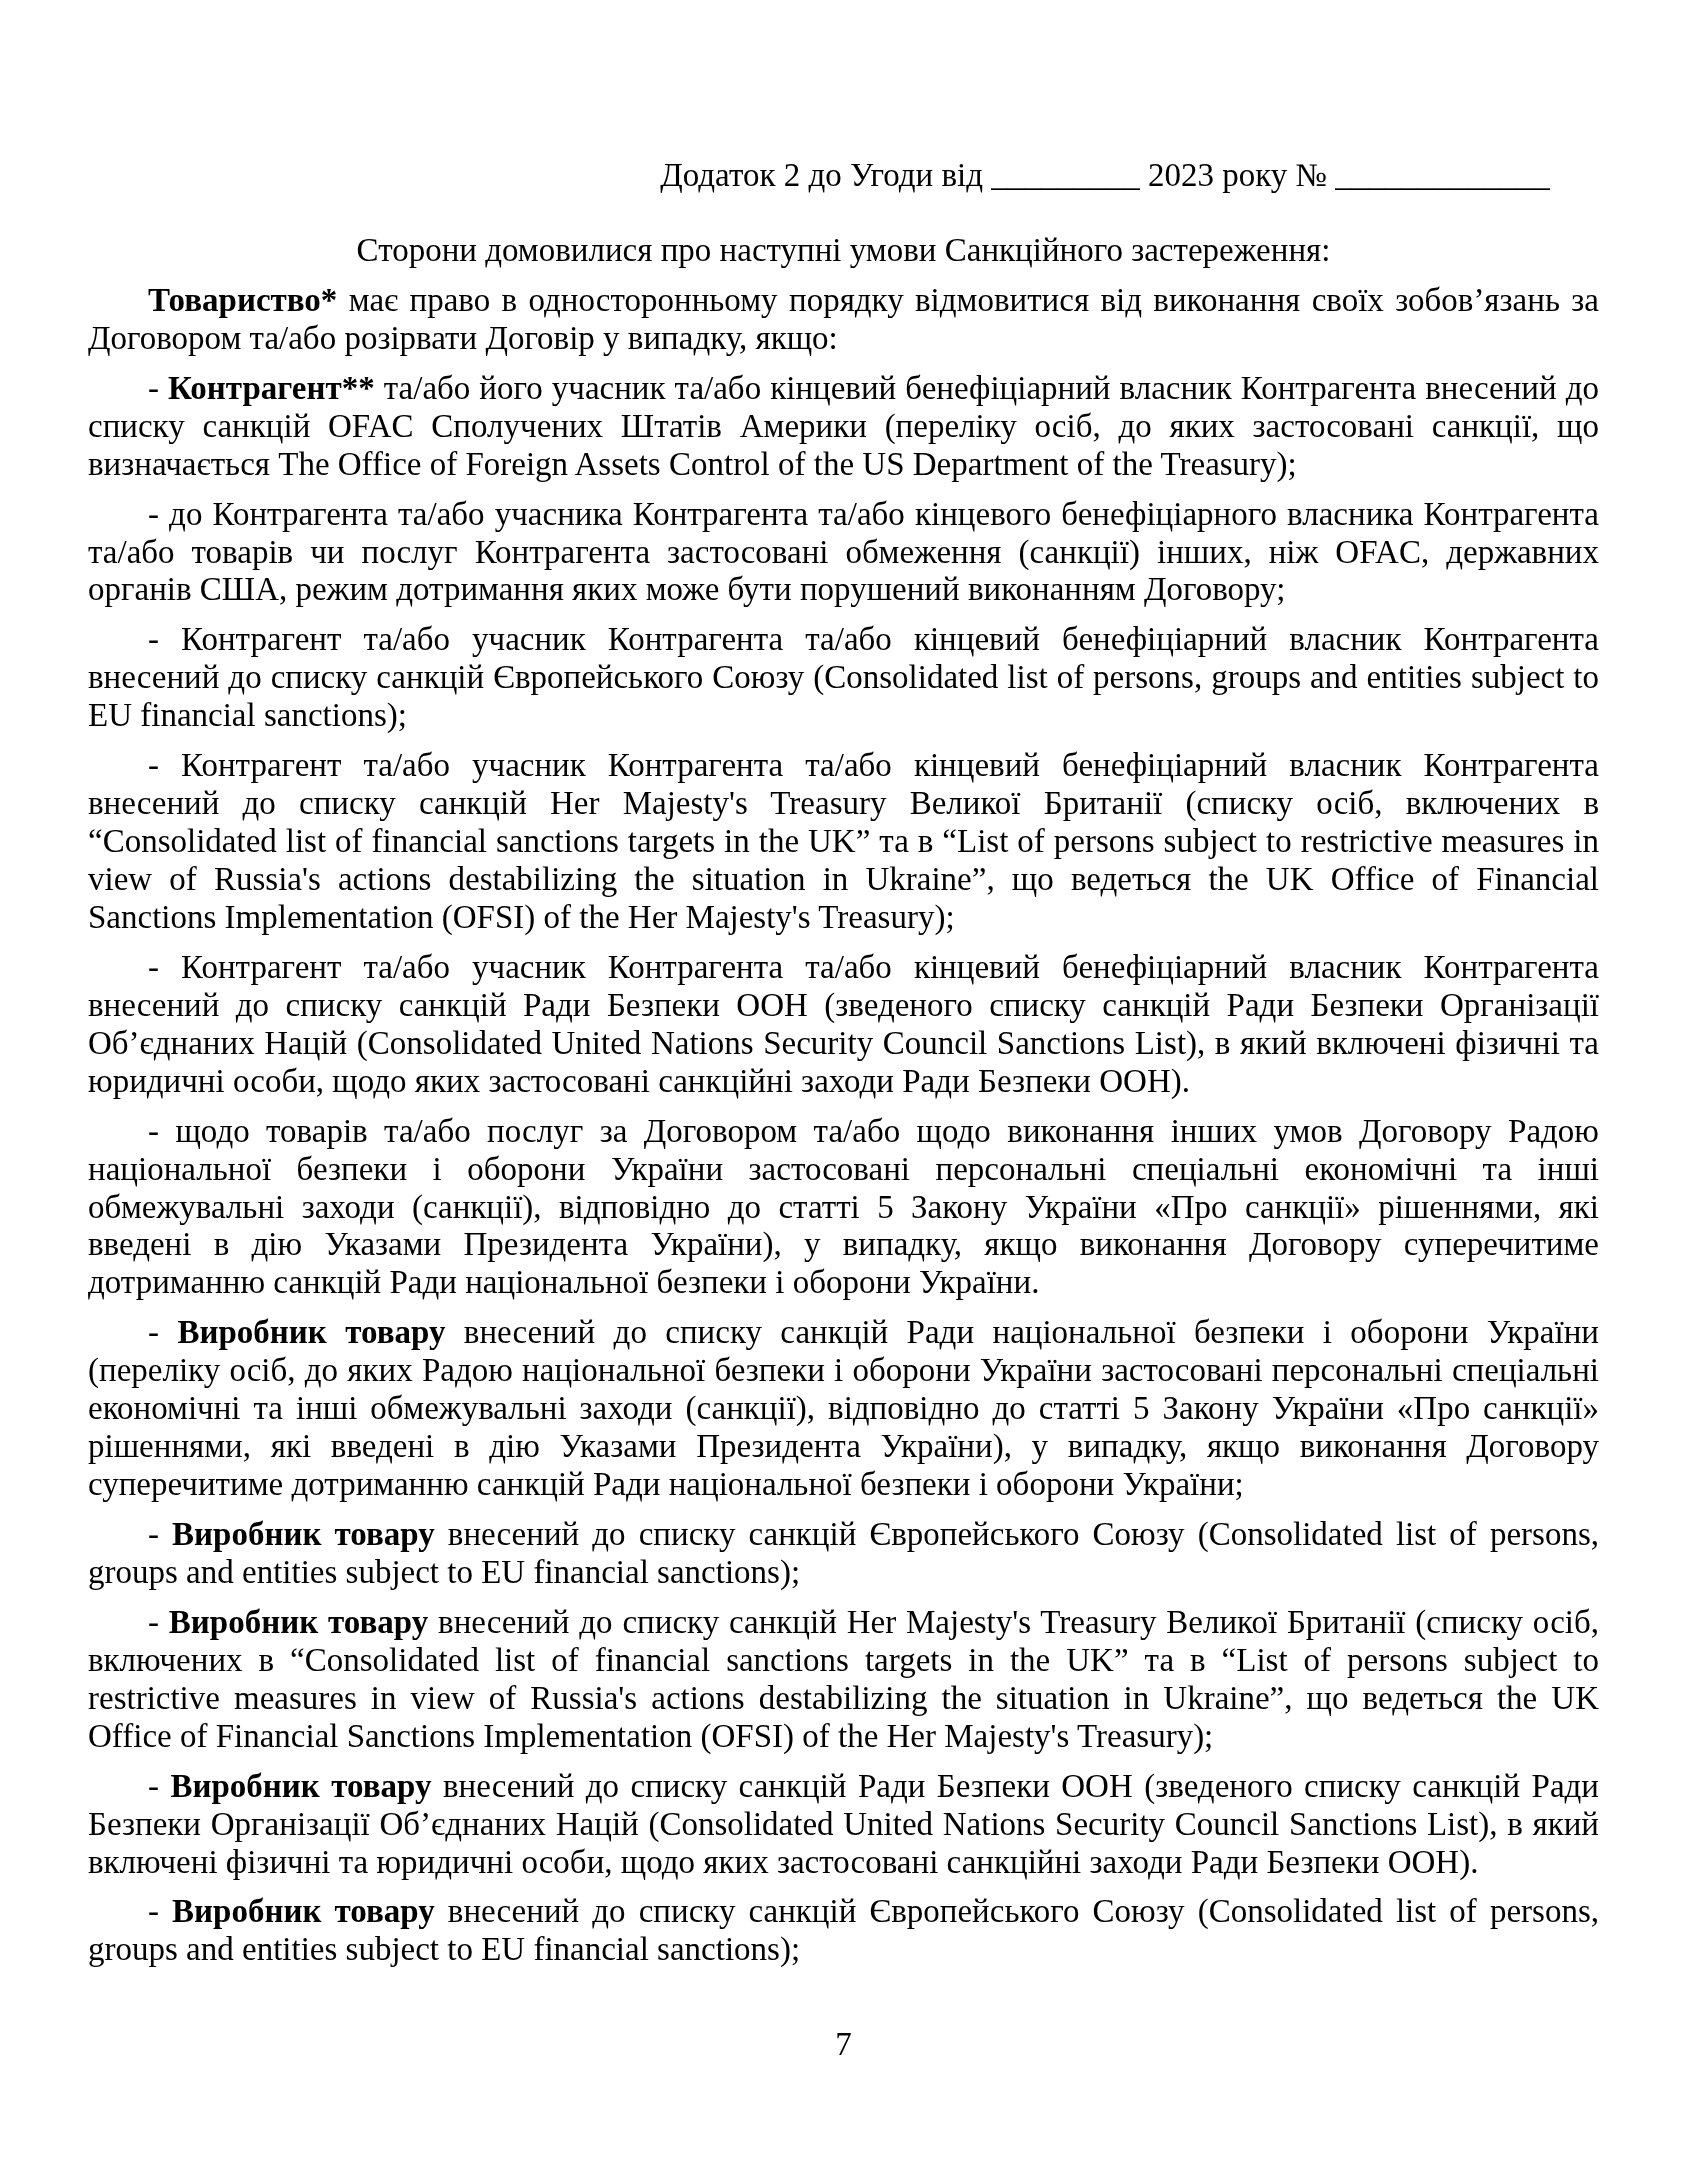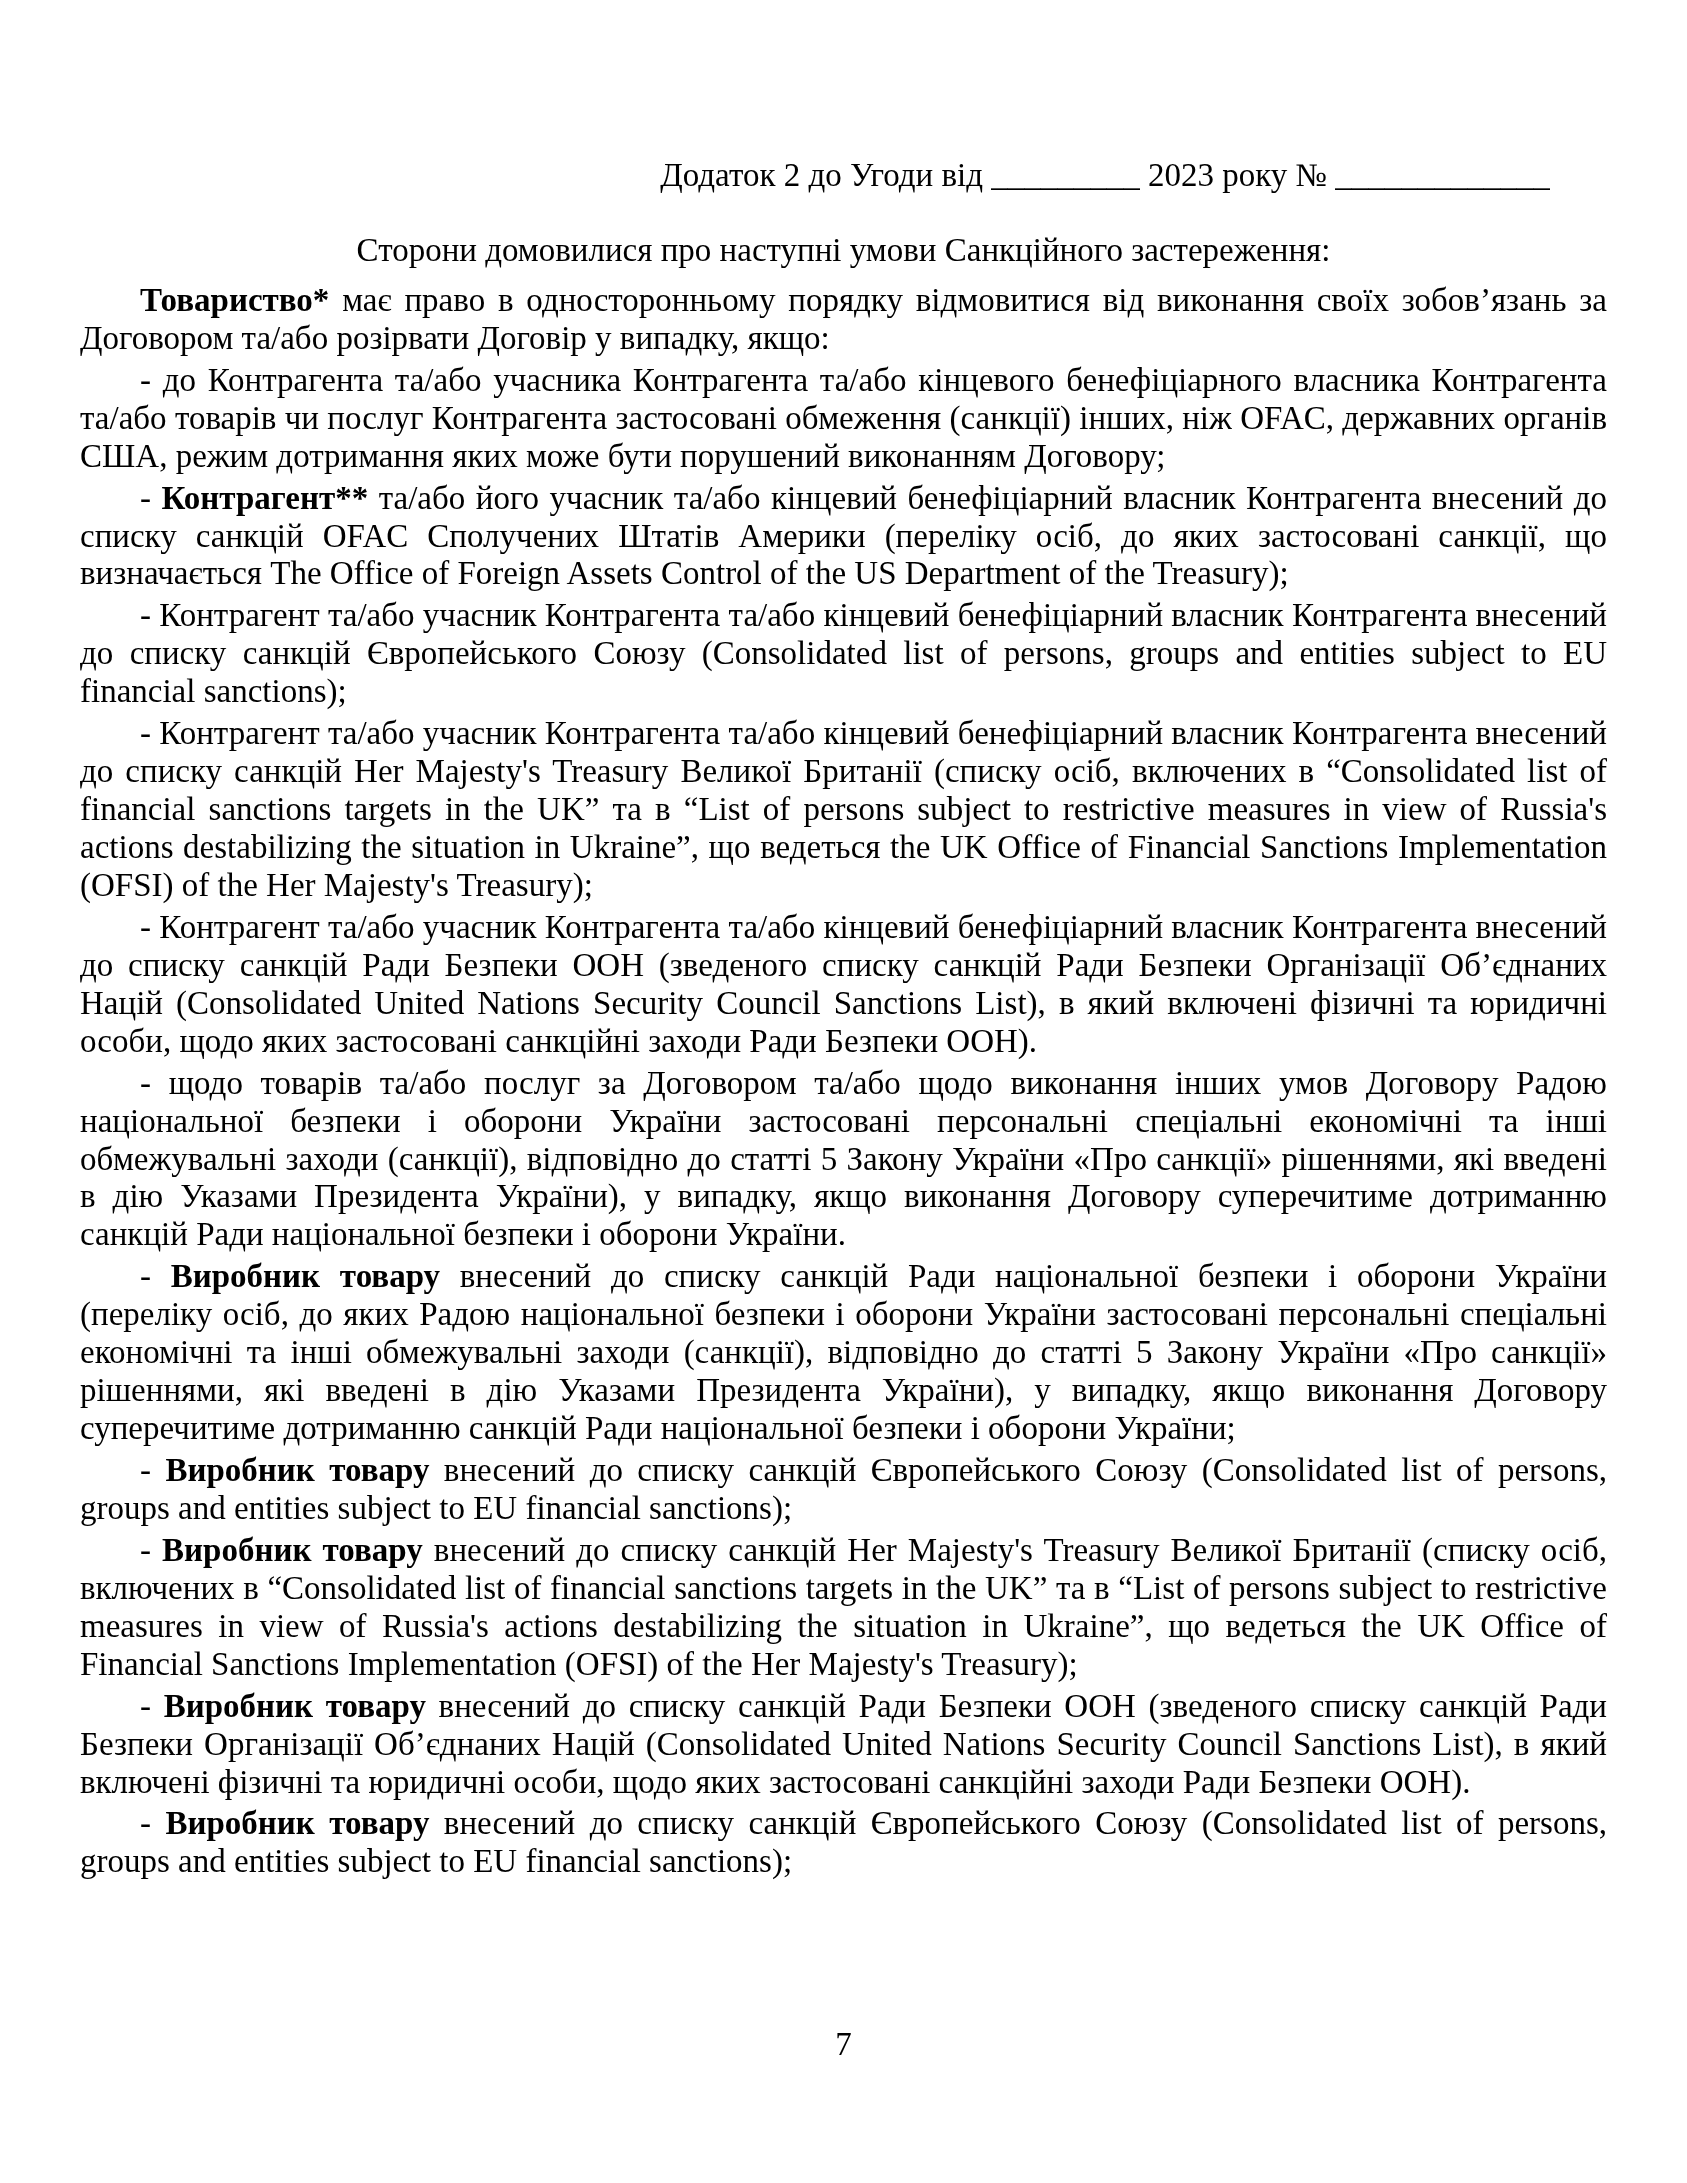--- a/index.html
+++ b/index.html
@@ -33,21 +33,21 @@
   .intro-line {
     text-align: center;
     margin: 12px;
   }
   .doc-title {
     text-align: center;
     font-weight: bold;
     margin: 0 0 4px 0;
   }
   .para {
-    margin: 4px;
+    margin: 12px;
     text-align: justify;
     text-indent: 60px;
   }
   .b {
     font-weight: bold;
   }
   .page-number {
     position: absolute;
     left: 0;
     right: 0;
@@ -57,22 +57,22 @@
 </style>
 </head>
 <body>
 
 <div class="page">
   <div class="content">
     <div class="header-line">Додаток 2 до Угоди від _________ 2023 року № _____________</div>
     <p class="intro-line">Сторони домовилися про наступні умови Санкційного застереження:</p>
     <div id="paragraphs">
         <p class="para"><span class="b">Товариство*</span><span class=""> має право в односторонньому порядку відмовитися від виконання своїх зобов’язань за Договором та/або розірвати Договір у випадку, якщо:</span></p>
+        <p class="para"><span class="">- </span><span class="b">Контрагент**</span><span class=""> та/або його учасник та/або кінцевий бенефіціарний власник Контрагента внесений до списку санкцій OFAC Сполучених Штатів Америки (переліку осіб, до яких застосовані санкції, що визначається The Office of Foreign Assets Control of the US Department of the Treasury);</span></p>
         <p class="para"><span class="">- до Контрагента та/або учасника Контрагента та/або кінцевого бенефіціарного власника Контрагента та/або товарів чи послуг Контрагента застосовані обмеження (санкції) інших, ніж OFAC, державних органів США, режим дотримання яких може бути порушений виконанням Договору;</span></p>
-        <p class="para"><span class="">- </span><span class="b">Контрагент**</span><span class=""> та/або його учасник та/або кінцевий бенефіціарний власник Контрагента внесений до списку санкцій OFAC Сполучених Штатів Америки (переліку осіб, до яких застосовані санкції, що визначається The Office of Foreign Assets Control of the US Department of the Treasury);</span></p>
         <p class="para"><span class="">- Контрагент та/або учасник Контрагента та/або кінцевий бенефіціарний власник Контрагента внесений до списку санкцій Європейського Союзу (Consolidated list of persons, groups and entities subject to EU financial sanctions);</span></p>
         <p class="para"><span class="">- Контрагент та/або учасник Контрагента та/або кінцевий бенефіціарний власник Контрагента внесений до списку санкцій Her Majesty's Treasury Великої Британії (списку осіб, включених в “Consolidated list of financial sanctions targets in the UK” та в “List of persons subject to restrictive measures in view of Russia's actions destabilizing the situation in Ukraine”, що ведеться the UK Office of Financial Sanctions Implementation (OFSI) of the Her Majesty's Treasury);</span></p>
         <p class="para"><span class="">- Контрагент та/або учасник Контрагента та/або кінцевий бенефіціарний власник Контрагента внесений до списку санкцій Ради Безпеки ООН (зведеного списку санкцій Ради Безпеки Організації Об’єднаних Націй (Consolidated United Nations Security Council Sanctions List), в який включені фізичні та юридичні особи, щодо яких застосовані санкційні заходи Ради Безпеки ООН).</span></p>
         <p class="para"><span class="">- щодо товарів та/або послуг за Договором та/або щодо виконання інших умов Договору Радою національної безпеки і оборони України застосовані персональні спеціальні економічні та інші обмежувальні заходи (санкції), відповідно до статті 5 Закону України «Про санкції» рішеннями, які введені в дію Указами Президента України), у випадку, якщо виконання Договору суперечитиме дотриманню санкцій Ради національної безпеки і оборони України.</span></p>
         <p class="para"><span class="">- </span><span class="b">Виробник товару</span><span class=""> внесений до списку санкцій Ради національної безпеки і оборони України (переліку осіб, до яких Радою національної безпеки і оборони України застосовані персональні спеціальні економічні та інші обмежувальні заходи (санкції), відповідно до статті 5 Закону України «Про санкції» рішеннями, які введені в дію Указами Президента України), у випадку, якщо виконання Договору суперечитиме дотриманню санкцій Ради національної безпеки і оборони України;</span></p>
         <p class="para"><span class="">- </span><span class="b">Виробник товару</span><span class=""> внесений до списку санкцій Європейського Союзу (Consolidated list of persons, groups and entities subject to EU financial sanctions);</span></p>
         <p class="para"><span class="">- </span><span class="b">Виробник товару</span><span class=""> внесений до списку санкцій Her Majesty's Treasury Великої Британії (списку осіб, включених в “Consolidated list of financial sanctions targets in the UK” та в “List of persons subject to restrictive measures in view of Russia's actions destabilizing the situation in Ukraine”, що ведеться the UK Office of Financial Sanctions Implementation (OFSI) of the Her Majesty's Treasury);</span></p>
         <p class="para"><span class="">- </span><span class="b">Виробник товару</span><span class=""> внесений до списку санкцій Ради Безпеки ООН (зведеного списку санкцій Ради Безпеки Організації Об’єднаних Націй (Consolidated United Nations Security Council Sanctions List), в який включені фізичні та юридичні особи, щодо яких застосовані санкційні заходи Ради Безпеки ООН).</span></p>
         <p class="para"><span class="">- </span><span class="b">Виробник товару</span><span class=""> внесений до списку санкцій Європейського Союзу (Consolidated list of persons, groups and entities subject to EU financial sanctions);</span></p>
       </div>

